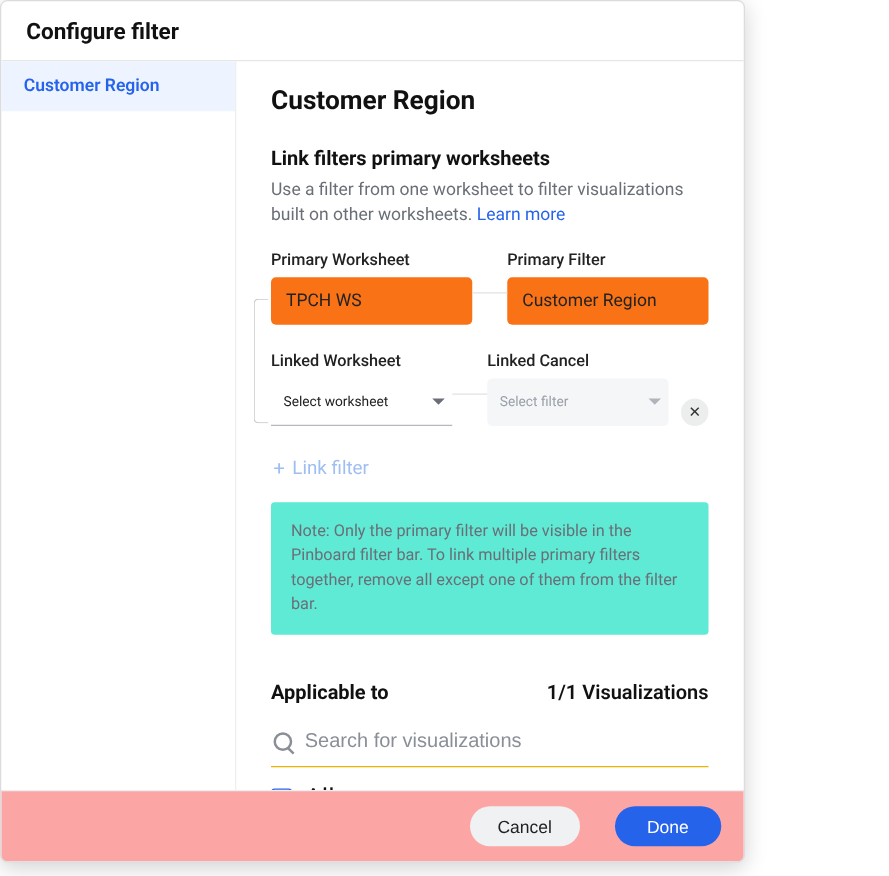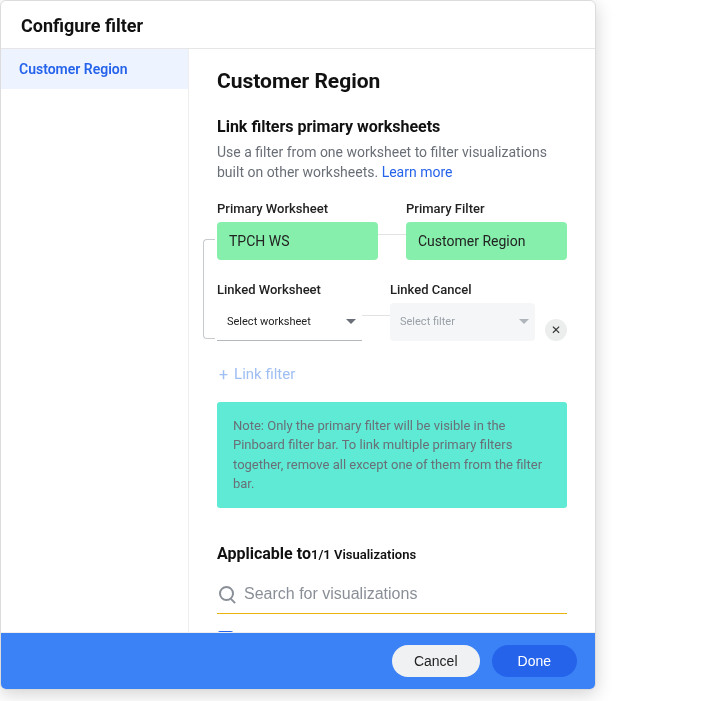--- a/index.html
+++ b/index.html
@@ -85,21 +85,21 @@
     align-items: flex-start;
   }
   .col { flex: 1; min-width: 0; }
   .field-label {
     font-size: 13px;
     font-weight: 500;
     color: #222;
     margin-bottom: 6px;
   }
   .readonly-box {
-    background: #86efac;
+    background: #f97316;
     border-radius: 4px;
     padding: 9px 12px;
     font-size: 14px;
     color: #222;
     height: 38px;
     display: flex;
     align-items: center;
   }
   .select-box {
     border-bottom: 1px solid #b5b8bd;
@@ -160,26 +160,27 @@
     font-size: 13px;
     color: #6a6f77;
     line-height: 1.5;
     border-radius: 3px;
   }
   .applicable {
     margin-top: 36px;
   }
   .applicable-header {
     display: flex;
+    justify-content: space-between;
     align-items: baseline;
     margin-bottom: 14px;
   }
   .applicable-header .section-title { margin: 0; }
   .viz-count {
-    font-size: 13px;
+    font-size: 16px;
     font-weight: 600;
     color: #111;
   }
   .search-row {
     display: flex;
     align-items: center;
     gap: 10px;
     border-bottom: 1px solid #eab308;
     padding: 8px 2px 10px 2px;
     margin-bottom: 14px;
@@ -225,22 +226,22 @@
     width: 9px; height: 5px;
     border-left: 2px solid #2563eb;
     border-bottom: 2px solid #2563eb;
     transform: rotate(-45deg) translate(1px, -1px);
   }
   .footer {
     border-top: 1px solid #eee;
     padding: 12px 18px;
     display: flex;
     justify-content: flex-end;
-    gap: 12px;
-    background: #3b82f6;
+    gap: 28px;
+    background: #fca5a5;
   }
   .btn {
     padding: 8px 22px;
     border-radius: 18px;
     font-size: 14px;
     font-weight: 500;
     border: none;
     cursor: pointer;
   }
   .btn.secondary {

